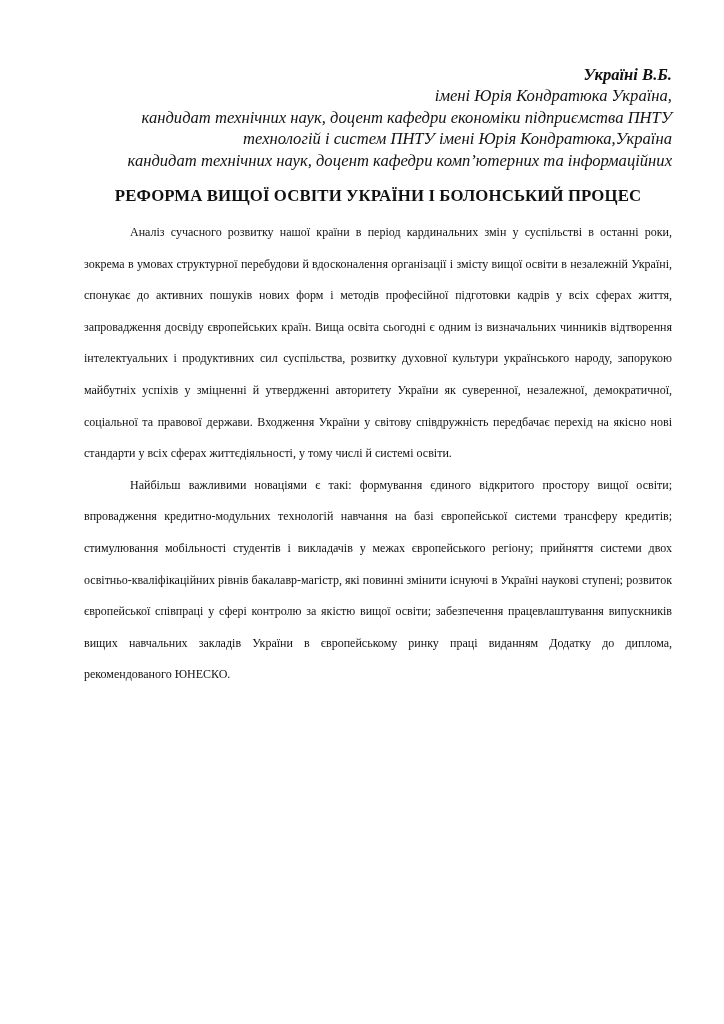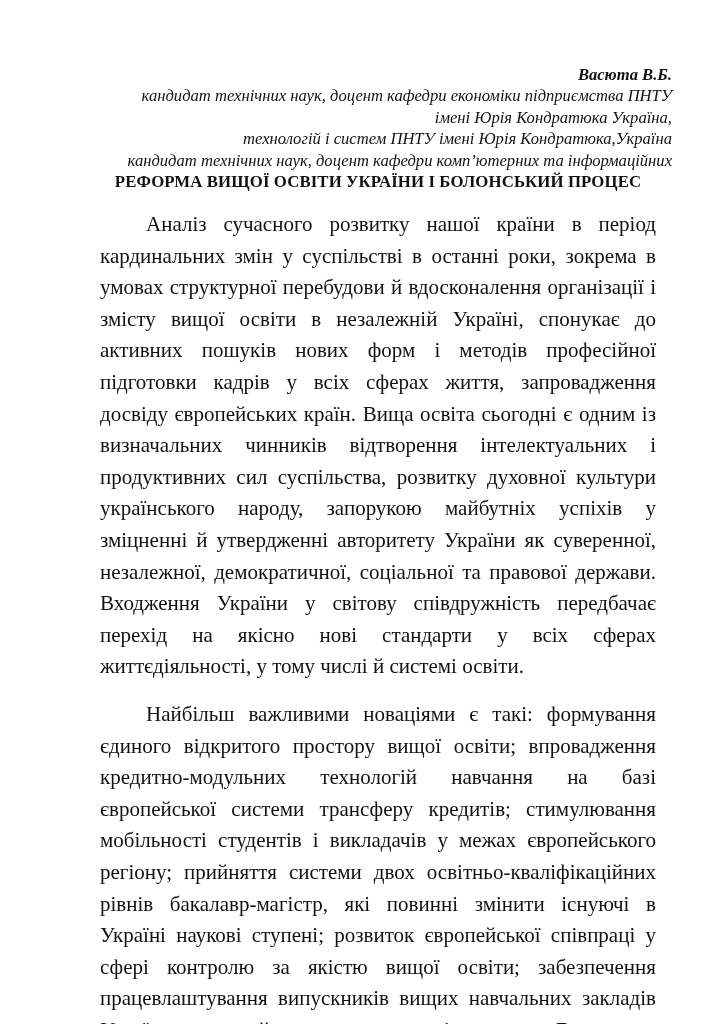--- a/index.html
+++ b/index.html
@@ -27,46 +27,47 @@
     line-height: 21.4px;
   }
   .author-name {
     font-weight: bold;
     font-style: italic;
   }
   .author-affil {
     font-style: italic;
   }
   .title {
+    margin-top: 14px;
     text-align: center;
     font-weight: bold;
     font-size: 16.8px;
     line-height: 22px;
     letter-spacing: 0.1px;
   }
   .body-text {
     margin-top: 10px;
   }
   .para {
     text-align: justify;
     text-indent: 46px;
-    font-size: 21px;
+    font-size: 12px;
     line-height: 31.6px;
-    margin: 16px;
+    margin: 0;
   }
 </style>
 </head>
 <body>
 
 <div class="page">
 
   <div class="author-block">
-    <div class="author-name">Васюта В.Б.</div>
+    <div class="author-name">Україні В.Б.</div>
+    <div class="author-affil">імені Юрія Кондратюка Україна,</div>
     <div class="author-affil">кандидат технічних наук, доцент кафедри економіки підприємства ПНТУ</div>
-    <div class="author-affil">імені Юрія Кондратюка Україна,</div>
     <div class="author-affil">технологій і систем ПНТУ імені Юрія Кондратюка,Україна</div>
     <div class="author-affil">кандидат технічних наук, доцент кафедри комп’ютерних та інформаційних</div>
   </div>
 
   <div class="title">РЕФОРМА ВИЩОЇ ОСВІТИ УКРАЇНИ І БОЛОНСЬКИЙ ПРОЦЕС</div>
 
   <div class="body-text">
     <p class="para">Аналіз сучасного розвитку нашої країни в період кардинальних змін у суспільстві в останні роки, зокрема в умовах структурної перебудови й вдосконалення організації і змісту вищої освіти в незалежній Україні, спонукає до активних пошуків нових форм і методів професійної підготовки кадрів у всіх сферах життя, запровадження досвіду європейських країн. Вища освіта сьогодні є одним із визначальних чинників відтворення інтелектуальних і продуктивних сил суспільства, розвитку духовної культури українського народу, запорукою майбутніх успіхів у зміцненні й утвердженні авторитету України як суверенної, незалежної, демократичної, соціальної та правової держави. Входження України у світову співдружність передбачає перехід на якісно нові стандарти у всіх сферах життєдіяльності, у тому числі й системі освіти.</p>
     <p class="para">Найбільш важливими новаціями є такі: формування єдиного відкритого простору вищої освіти; впровадження кредитно-модульних технологій навчання на базі європейської системи трансферу кредитів; стимулювання мобільності студентів і викладачів у межах європейського регіону; прийняття системи двох освітньо-кваліфікаційних рівнів бакалавр-магістр, які повинні змінити існуючі в Україні наукові ступені; розвиток європейської співпраці у сфері контролю за якістю вищої освіти; забезпечення працевлаштування випускників вищих навчальних закладів України в європейському ринку праці виданням Додатку до диплома, рекомендованого ЮНЕСКО.</p>
   </div>

